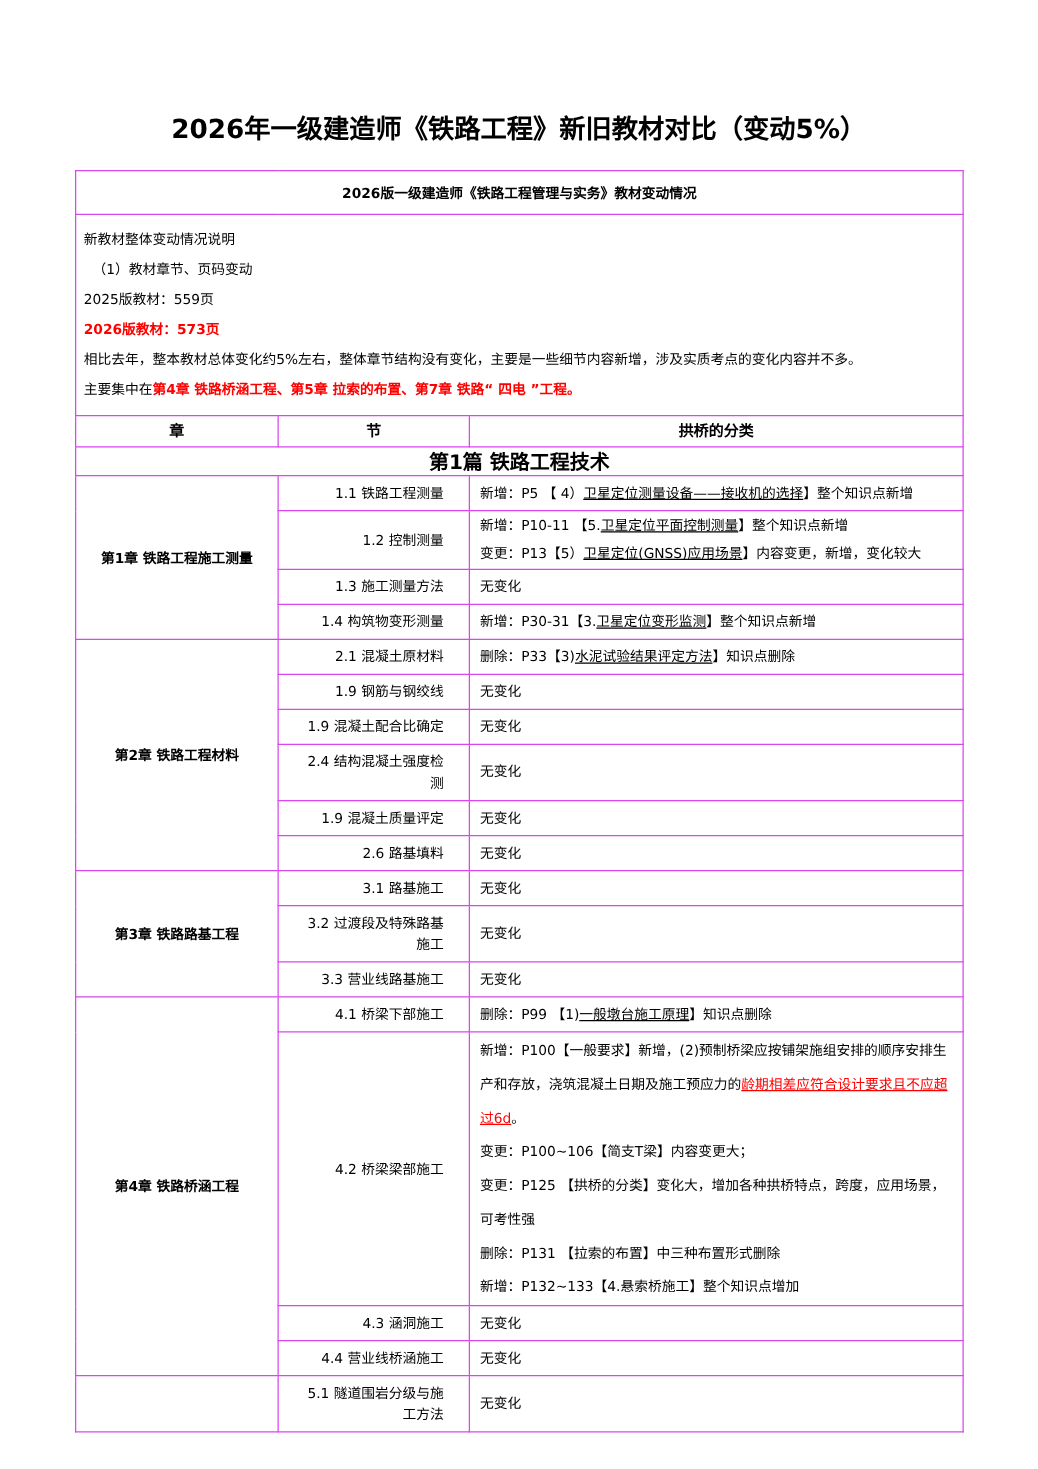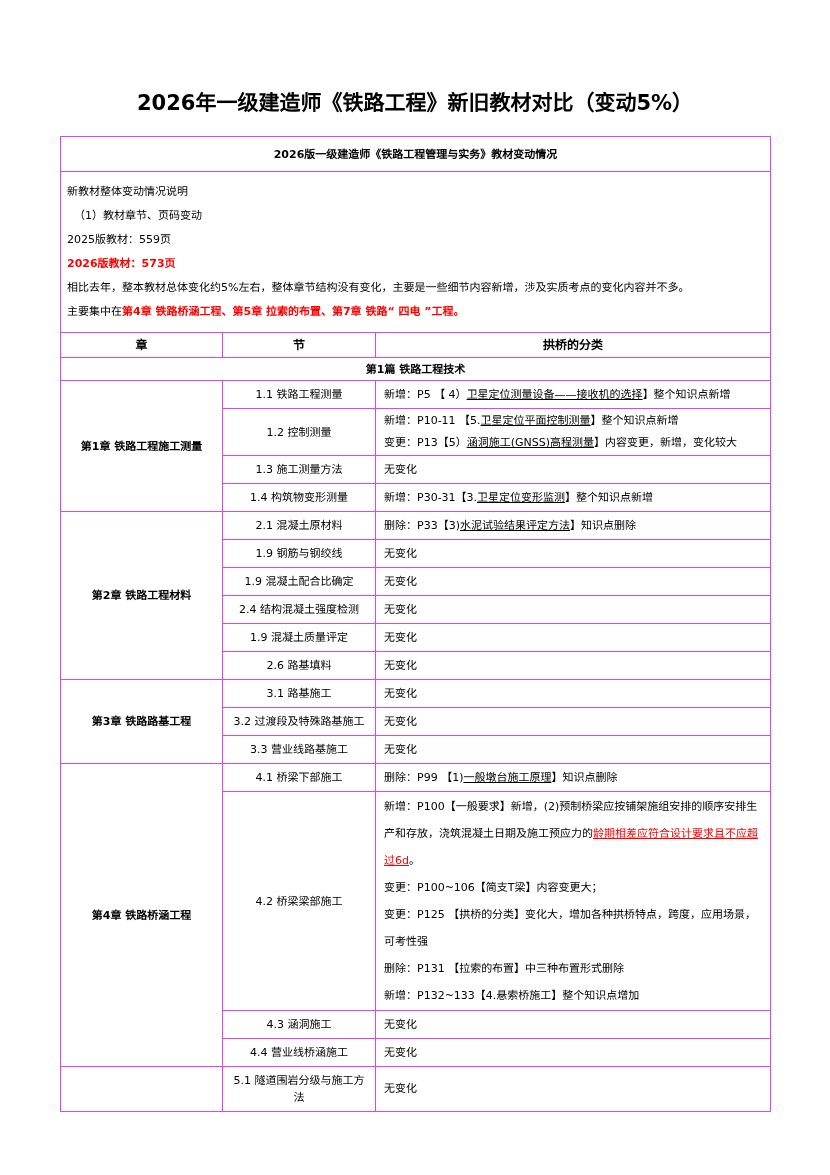--- a/index.html
+++ b/index.html
@@ -81,36 +81,36 @@
     text-align: center;
     font-weight: bold;
     font-size: 12px;
     height: 24px;
   }
 
   
   .part-row td {
     text-align: center;
     font-weight: bold;
-    font-size: 11px;
+    font-size: 16px;
     height: 22px;
   }
 
   
   .chap-cell {
     text-align: center;
     font-weight: bold;
     font-size: 11px;
     padding: 2px 14px !important;
   }
   
   .sec-cell {
-    padding: 5px 6px !important;
-    font-size: 11px;
-    text-align: center;
+    padding: 5px 20px !important;
+    font-size: 11px;
+    text-align: right;
   }
   
   .chg-cell {
     padding: 1px 8px !important;
     font-size: 11.5px;
     text-align: left;
   }
   .chg-cell p {
     margin: 0 0 0 0;
     line-height: 27px;
@@ -172,21 +172,21 @@
           <td class="chap-cell" rowspan="4">第1章 铁路工程施工测量</td>
           <td class="sec-cell">1.1 铁路工程测量</td>
           <td class="chg-cell">
             <p class="tight"><span>新增：P5 【 4）</span><span class="u">卫星定位测量设备——接收机的选择</span><span>】整个知识点新增</span></p>
           </td>
         </tr>
         <tr>
           <td class="sec-cell">1.2 控制测量</td>
           <td class="chg-cell">
             <p class="tight"><span>新增：P10-11 【5.</span><span class="u">卫星定位平面控制测量</span><span>】整个知识点新增</span></p>
-            <p class="tight"><span>变更：P13【5）</span><span class="u">涵洞施工(GNSS)高程测量</span><span>】内容变更，新增，变化较大</span></p>
+            <p class="tight"><span>变更：P13【5）</span><span class="u">卫星定位(GNSS)应用场景</span><span>】内容变更，新增，变化较大</span></p>
           </td>
         </tr>
         <tr>
           <td class="sec-cell">1.3 施工测量方法</td>
           <td class="chg-cell">
             <p class="tight"><span>无变化</span></p>
           </td>
         </tr>
         <tr>
           <td class="sec-cell">1.4 构筑物变形测量</td>

